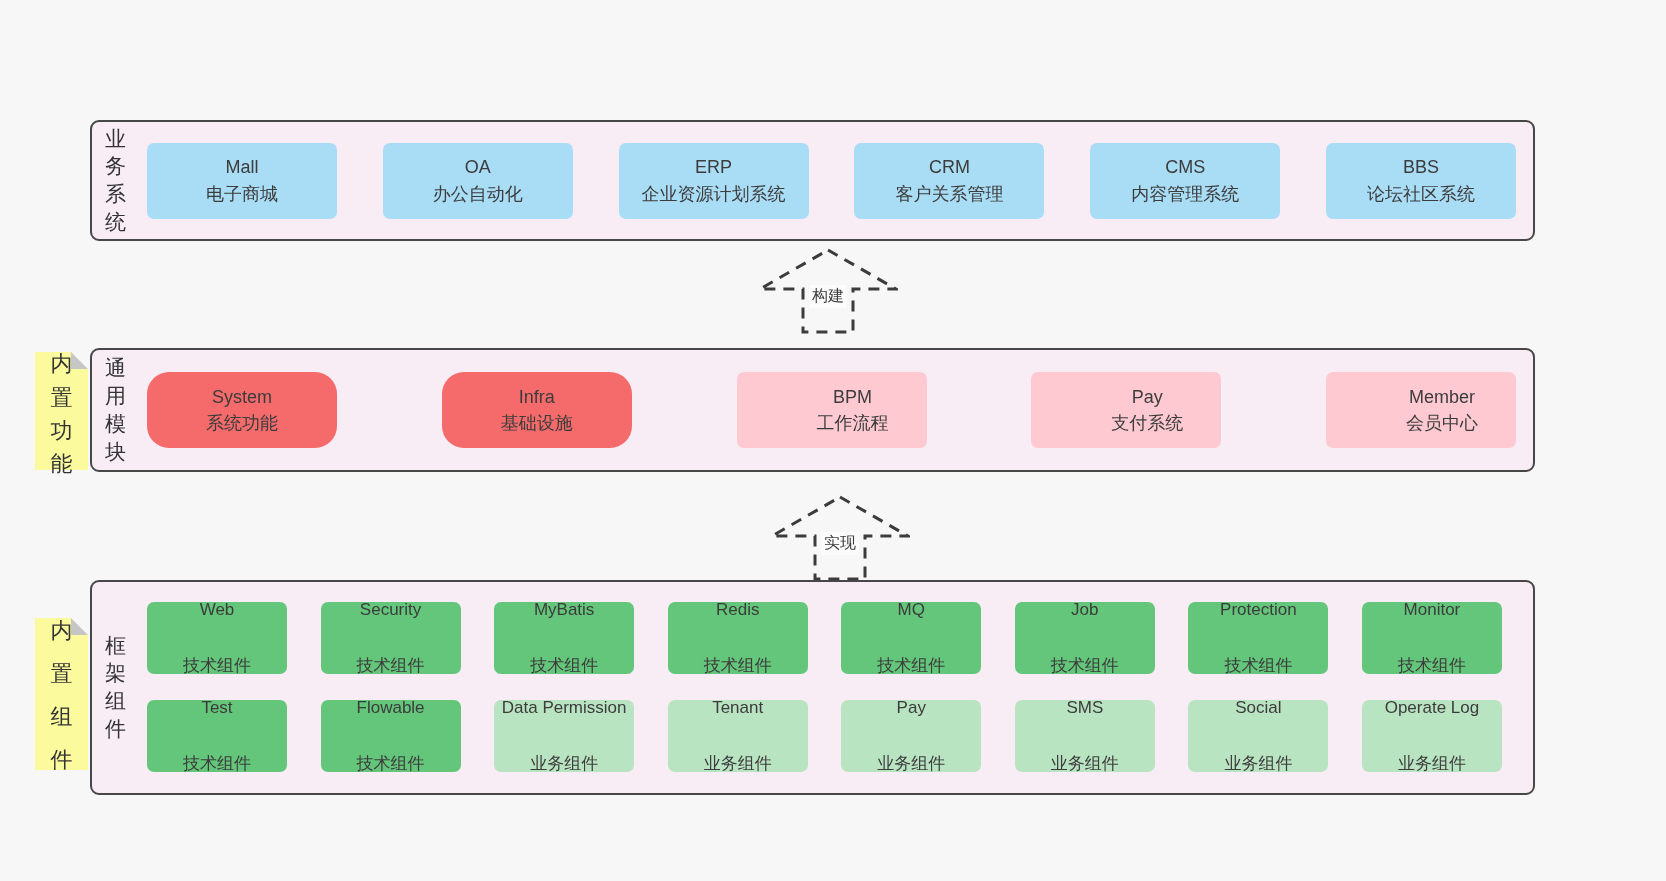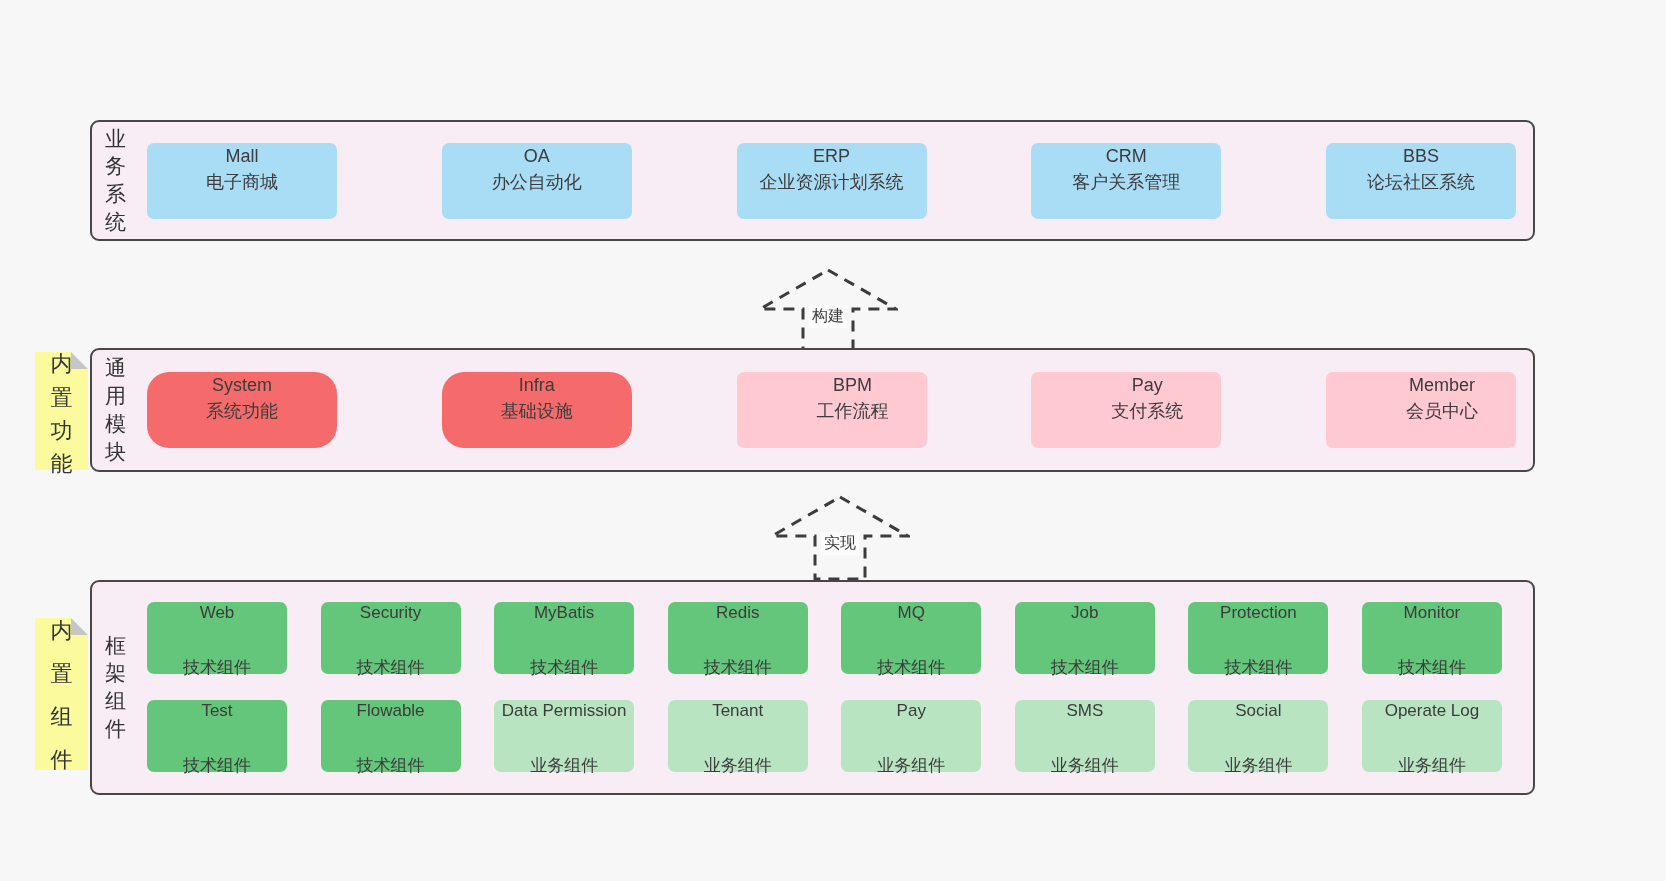--- a/index.html
+++ b/index.html
@@ -41,21 +41,21 @@
     position:absolute;
     left:55px; right:17px; top:0; bottom:0;
     display:flex;
     align-items:center;
     justify-content:space-between;
   }
   .box {
     width:190px; height:76px;
     border-radius:7px;
     display:flex; flex-direction:column;
-    align-items:center; justify-content:flex-start;
+    align-items:center; justify-content:center;
     text-align:center;
     font-size:18px;
     line-height:1.45;
     color:#3c3c3c;
     padding:0 6px;
   }
   .rows {
     position:absolute;
     left:55px; right:31px; top:20px; bottom:21px;
     display:flex; flex-direction:column; justify-content:space-between;
@@ -90,21 +90,21 @@
     position:absolute; inset:0;
     display:flex; align-items:center; justify-content:center;
     width:100%;
     font-size:22px; color:#333;
     text-align:center; word-break:break-all;
   }
   #sticky-modules .sticky-label    { line-height:1.52; padding-top:6px; width:24px; margin:0 auto; }
   #sticky-components .sticky-label { line-height:1.95; padding-top:4px; width:24px; margin:0 auto; }
 
   .arrow { position:absolute; width:140px; height:86px; z-index:1; }
-  #arrow-build     { left:758px; top:268px;font-family:Liberation Mono, monospace; }
+  #arrow-build     { left:758px; top:248px;font-family:Liberation Mono, monospace; }
   #arrow-implement { left:770px; top:495px; }
   .arrow svg { display:block; width:140px; height:86px; }
   .arrow polygon {
     fill:none; stroke:#3c3c3c; stroke-width:3;
     stroke-dasharray:11 8;
   }
   .arrow-label {
     position:absolute; left:50%; top:37px;
     transform:translateX(-50%);
     background:#fcfcfc;
@@ -131,20 +131,24 @@
       </div>
       <div class="box blue">
         <div>ERP</div>
         <div>企业资源计划系统</div>
       </div>
       <div class="box blue">
         <div>CRM</div>
         <div>客户关系管理</div>
       </div>
       <div class="box blue">
+        <div>CMS</div>
+        <div>内容管理系统</div>
+      </div>
+      <div class="box blue">
         <div>BBS</div>
         <div>论坛社区系统</div>
       </div>
     </div>
   </section>
 
   <div class="arrow" id="arrow-build">
     <svg viewBox="0 0 140 86">
       <polygon points="70,2 138,41 95,41 95,84 45,84 45,41 2,41"></polygon>
     </svg>

